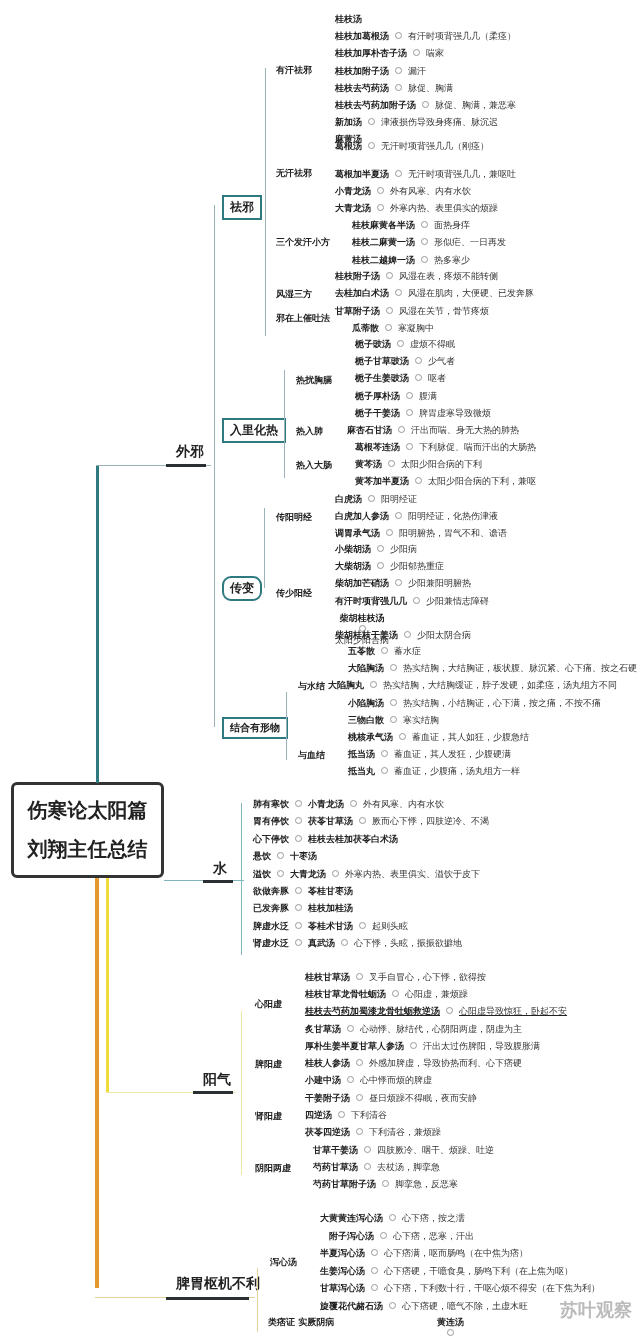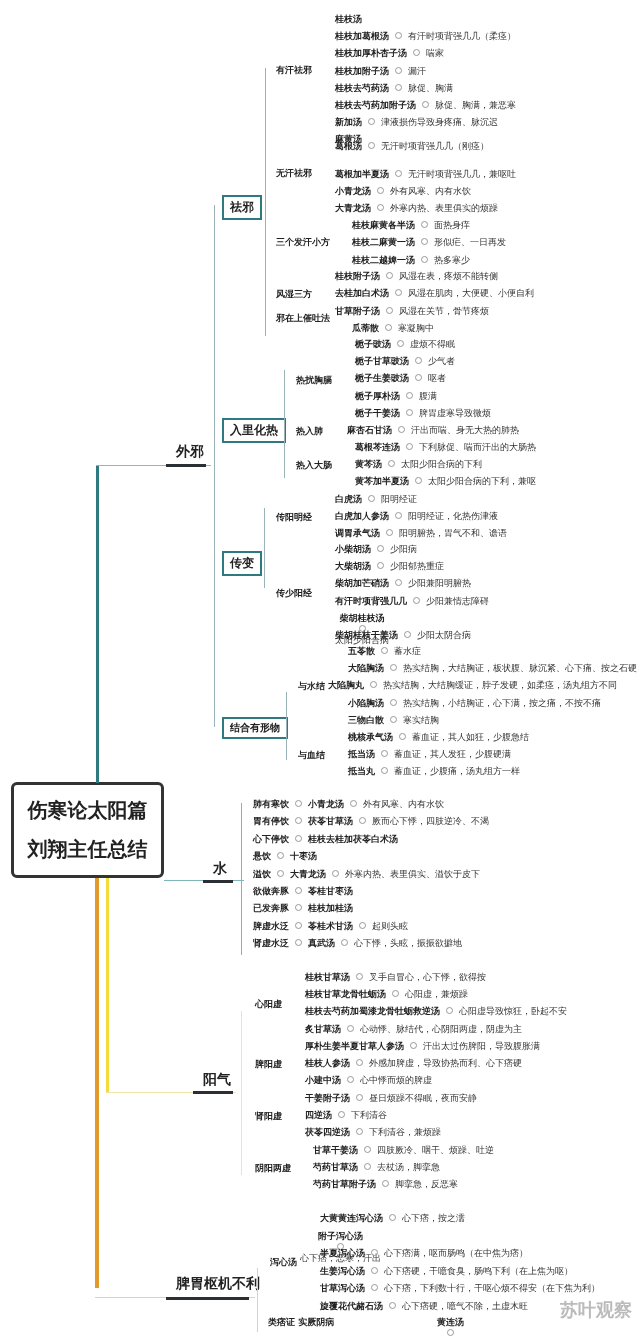--- a/index.html
+++ b/index.html
@@ -33,21 +33,21 @@
 <div class="line" style="left:106px;top:878px;width:3px;height:215px;background:#f2dc3b;"></div>
 <div class="line" style="left:106px;top:1092px;width:130px;height:1px;background:#efe6a8;"></div>
 <div class="line" style="left:95px;top:1297px;width:160px;height:1px;background:#e6d39a;"></div>
 
 <div class="main" style="left:176px;top:443px;">外邪</div>
 <div class="main-ul" style="left:166px;top:464px;width:40px;"></div>
 <div class="line" style="left:214px;top:205px;width:1px;height:522px;background:#9ab3b8;"></div>
 
 <div class="box" style="left:222px;top:195px;">祛邪</div>
 <div class="box" style="left:222px;top:418px;">入里化热</div>
-<div class="box" style="left:222px;top:551px;">传变</div>
+<div class="box" style="left:222px;top:576px;border-radius:9px;">传变</div>
 <div class="box" style="left:222px;top:717px;font-size:10px;">结合有形物</div>
 
 <div class="line" style="left:265px;top:68px;width:1px;height:268px;background:#9ab3b8;"></div>
 <div class="line" style="left:284px;top:370px;width:1px;height:108px;background:#9ab3b8;"></div>
 <div class="line" style="left:264px;top:508px;width:1px;height:80px;background:#9ab3b8;"></div>
 <div class="line" style="left:286px;top:692px;width:1px;height:68px;background:#9ab3b8;"></div>
 
 <div class="sub" style="left:276px;top:64px;">有汗祛邪</div>
 <div class="sub" style="left:276px;top:167px;">无汗祛邪</div>
 <div class="sub" style="left:276px;top:236px;">三个发汗小方</div>
@@ -176,21 +176,21 @@
     <span class="d">热多寒少</span>
   </div>
 <div class="item" style="left: 335px; top: 270px;">
     <span class="n">桂枝附子汤</span>
     <span class="c"><span class="circ"></span></span>
     <span class="d">风湿在表，疼烦不能转侧</span>
   </div>
 <div class="item" style="left: 335px; top: 287.3px;">
     <span class="n">去桂加白术汤</span>
     <span class="c"><span class="circ"></span></span>
-    <span class="d">风湿在肌肉，大便硬、小便自利</span>
+    <span class="d">风湿在肌肉，大便硬、已发奔豚</span>
   </div>
 <div class="item" style="left: 335px; top: 304.6px;">
     <span class="n">甘草附子汤</span>
     <span class="c"><span class="circ"></span></span>
     <span class="d">风湿在关节，骨节疼烦</span>
   </div>
 <div class="item" style="left: 352px; top: 322px;">
     <span class="n">瓜蒂散</span>
     <span class="c"><span class="circ"></span></span>
     <span class="d">寒凝胸中</span>
@@ -383,21 +383,21 @@
 <div class="item" style="left: 305px; top: 971px;">
     <span class="n">桂枝甘草汤</span>
     <span class="c"><span class="circ"></span></span>
     <span class="d">叉手自冒心，心下悸，欲得按</span>
   </div>
 <div class="item" style="left: 305px; top: 988.2px;">
     <span class="n">桂枝甘草龙骨牡蛎汤</span>
     <span class="c"><span class="circ"></span></span>
     <span class="d">心阳虚，兼烦躁</span>
   </div>
-<div class="item" style="left: 305px; top: 1005.4px;">
+<div class="item" style="left: 305px; top: 1005.4px; text-decoration: underline;">
     <span class="n">桂枝去芍药加蜀漆龙骨牡蛎救逆汤</span>
     <span class="c"><span class="circ"></span></span>
     <span class="d">心阳虚导致惊狂，卧起不安</span>
   </div>
 <div class="item" style="left: 305px; top: 1022.6px;">
     <span class="n">炙甘草汤</span>
     <span class="c"><span class="circ"></span></span>
     <span class="d">心动悸、脉结代，心阴阳两虚，阴虚为主</span>
   </div>
 <div class="item" style="left: 305px; top: 1040px;">
@@ -443,21 +443,21 @@
 <div class="item" style="left: 313px; top: 1178.4px;">
     <span class="n">芍药甘草附子汤</span>
     <span class="c"><span class="circ"></span></span>
     <span class="d">脚挛急，反恶寒</span>
   </div>
 <div class="item" style="left: 320px; top: 1212px;">
     <span class="n">大黄黄连泻心汤</span>
     <span class="c"><span class="circ"></span></span>
     <span class="d">心下痞，按之濡</span>
   </div>
-<div class="item" style="left: 300px; top: 1229.6px; flex-direction: column;">
+<div class="item" style="left: 329px; top: 1229.6px;">
     <span class="n">附子泻心汤</span>
     <span class="c"><span class="circ"></span></span>
     <span class="d">心下痞，恶寒，汗出</span>
   </div>
 <div class="item" style="left: 320px; top: 1247.2px;">
     <span class="n">半夏泻心汤</span>
     <span class="c"><span class="circ"></span></span>
     <span class="d">心下痞满，呕而肠鸣（在中焦为痞）</span>
   </div>
 <div class="item" style="left: 320px; top: 1264.8px;">

